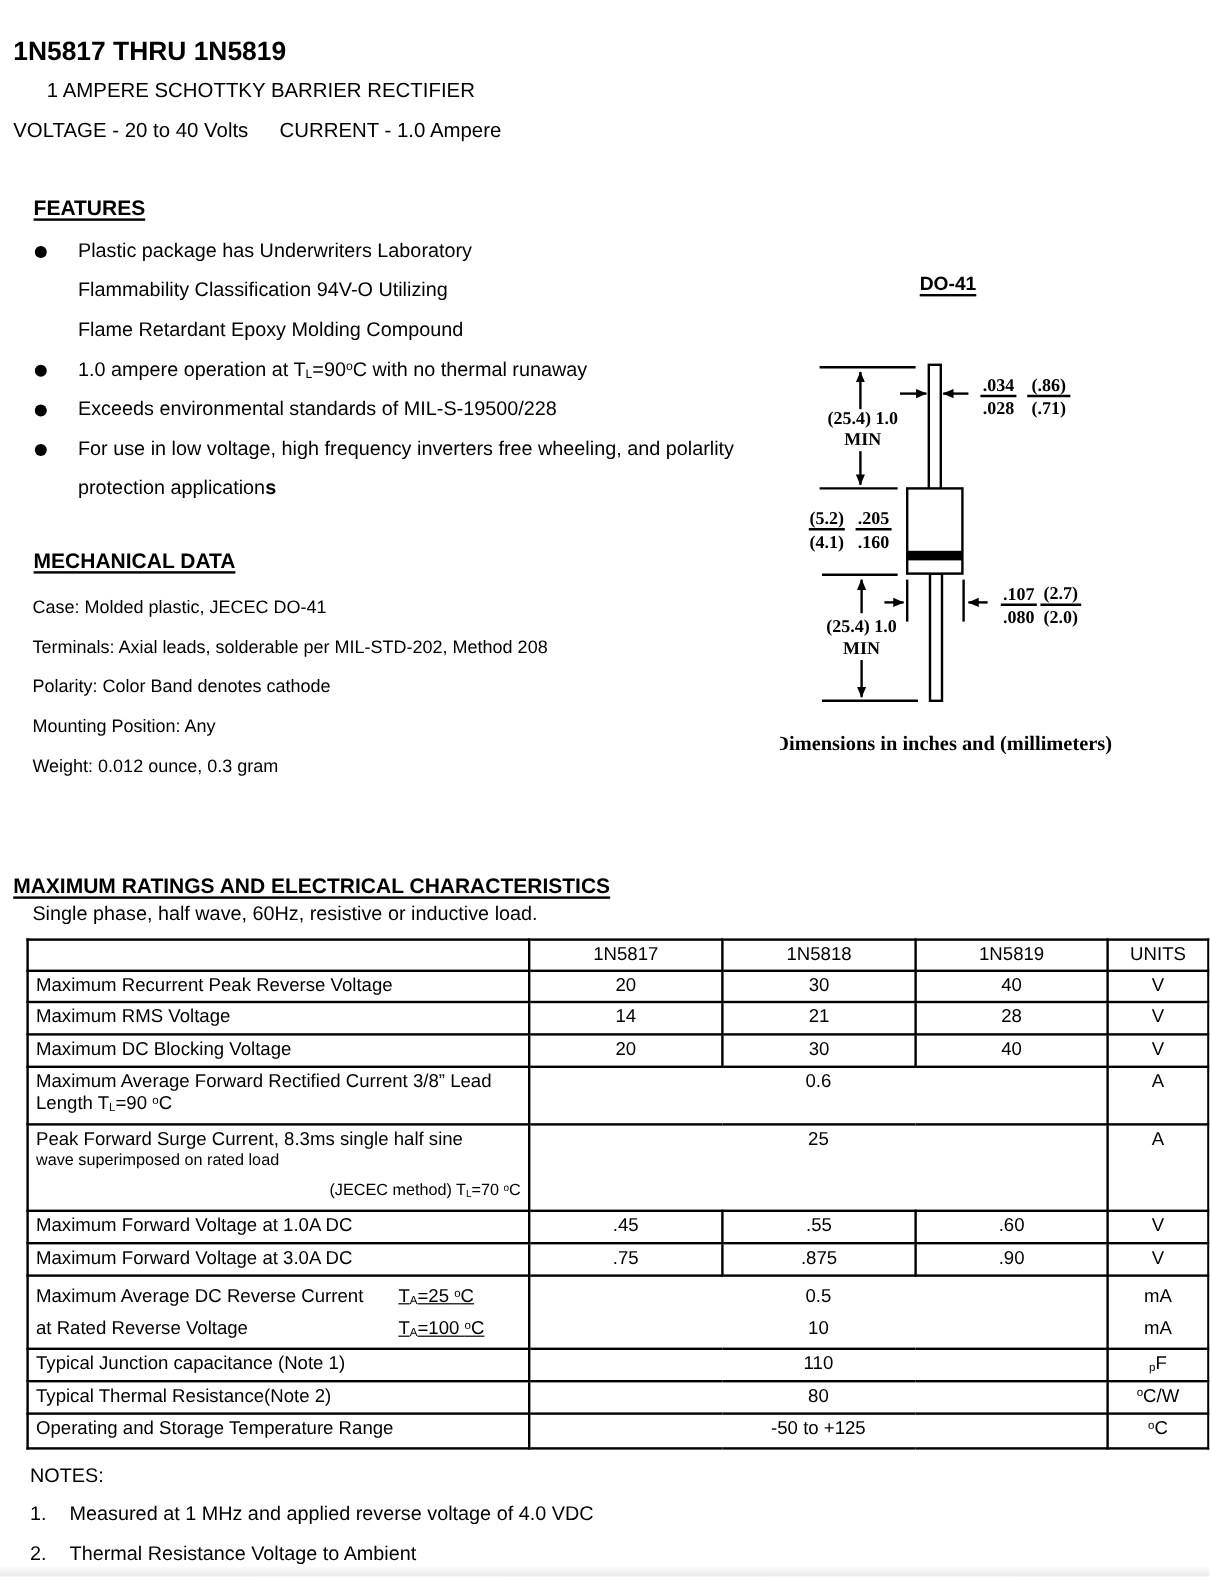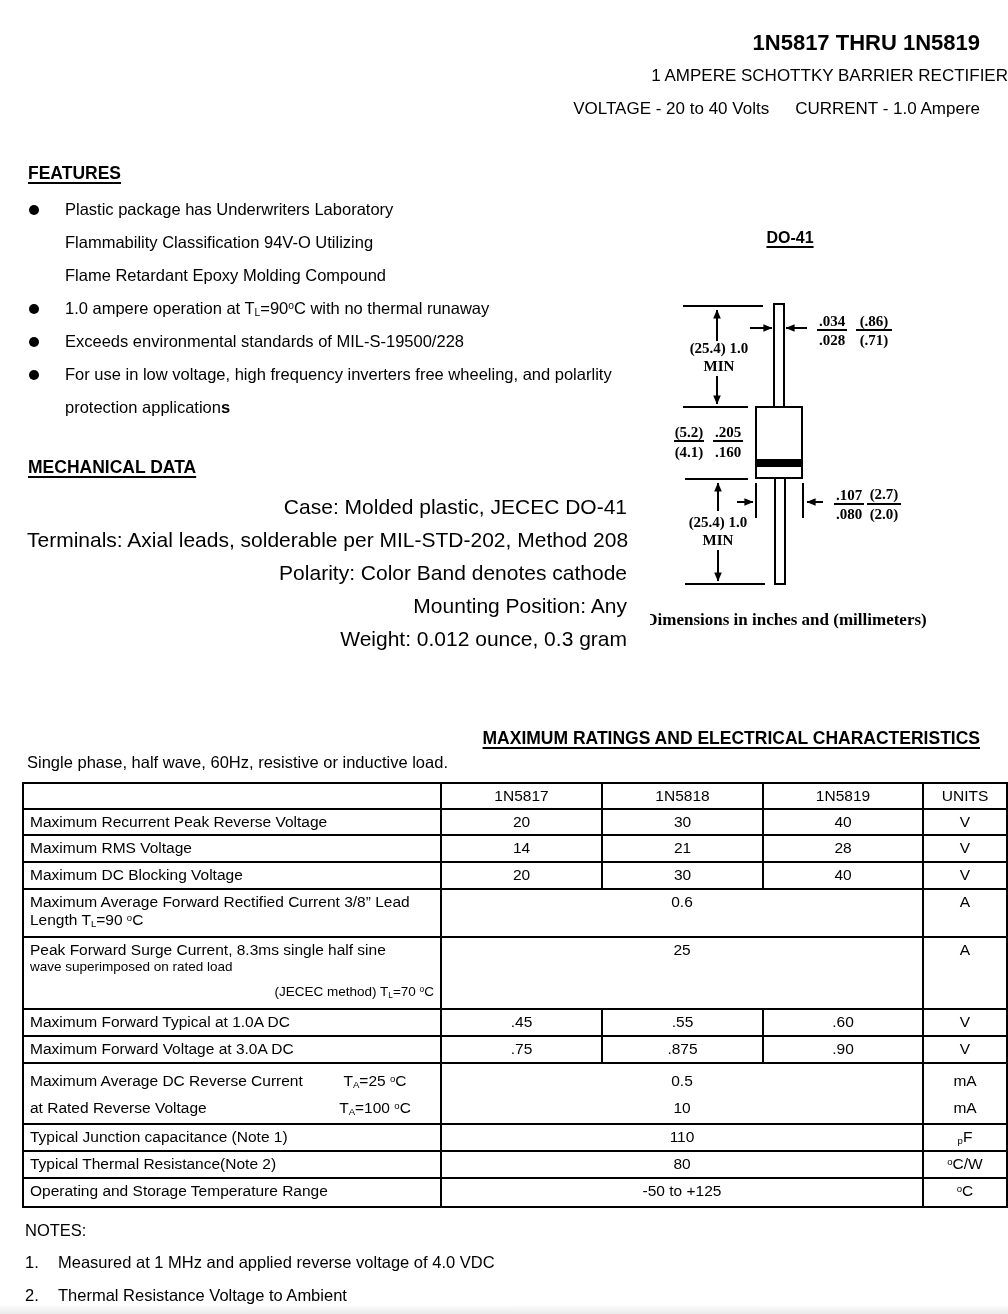--- a/index.html
+++ b/index.html
@@ -1,38 +1,38 @@
 <!DOCTYPE html>
 <html><head>
 <meta charset="utf-8">
 <style>
   html,body { margin:0; padding:0; background:#ffffff; }
   .page {
     position:relative; width:1008px; height:1314px; background:#ffffff;
     font-family:"Liberation Sans", sans-serif; color:#000; overflow:hidden;
   }
   .abs { position:absolute; }
-  .ctr { left:0; width:980px; text-align:right; }
+  .ctr { left:0; width:980px; text-align:left;padding-left:11px; }
   .title { font-size:22px; font-weight:bold; }
   .subtitle { font-size:17px; }
   .voltline { font-size:17px; }
   .voltline .gap { display:inline-block; width:26px; }
   .section-head {
     font-size:17.5px; font-weight:bold;
     text-decoration:underline; text-decoration-thickness:2px; text-underline-offset:3px;
   }
   .bodytext { font-size:16.5px; }
   .features { left:27px; top:193px; width:600px; font-size:16.5px; }
   .feat-item { position:relative; padding-left:38px; }
   .fline { height:33px; line-height:33px; white-space:nowrap; }
   .bullet {
     position:absolute; left:2px; top:12px; width:10px; height:10px;
     background:#000; border-radius:50%;
   }
-  .mech { left:27px; top:490px; width:600px; font-size:21px;text-align:right; }
+  .mech { left:27px; top:490px; width:600px; font-size:15px; }
   .mline { height:33px; line-height:33px; white-space:nowrap; }
   sup { font-size:0.62em; vertical-align:0.45em; line-height:0; }
   sub { font-size:0.62em; vertical-align:-0.18em; line-height:0; }
   b { font-weight:bold; }
 
   
   table.ratings {
     border-collapse:collapse; table-layout:fixed; width:984px;
     font-size:15.5px;
   }
@@ -41,21 +41,21 @@
     font-weight:normal; overflow:hidden;
   }
   td.lbl { text-align:left; padding-left:7px; }
   td.val, th.dev, td.unit { text-align:center; }
   tr.h26 { height:26px; } tr.h27 { height:27px; } tr.h48 { height:48px; }
   tr.h72 { height:72px; } tr.h55 { height:55px; } tr.h29 { height:29px; }
   .small { font-size:13.5px; }
   .gap-top { margin-top:10px;text-align:right; }
   .split { display:flex; line-height:27px; }
   .split .left { flex:1; }
-  .split .cond { width:86px; text-align:center; margin-right:16px; }
+  .split .cond { width:86px; text-align:left; margin-right:16px;text-decoration:underline; }
   .dline { line-height:27px; }
 
   .notes-head { font-size:16.5px; }
   .note-line { font-size:16.5px; }
   .note-num { display:inline-block; width:33px; }
 
   .do41-label {
     left:740px; top:229px; width:100px; text-align:center;
     font-size:16px; font-weight:bold;
     text-decoration:underline; text-decoration-thickness:2px; text-underline-offset:3px;
@@ -224,21 +224,21 @@
       <tr class="h72">
         <td class="lbl">
           <div>Peak Forward Surge Current, 8.3ms single half sine</div>
           <div class="small">wave superimposed on rated load</div>
           <div class="small gap-top"><span>(JECEC method) T</span><sub>L</sub><span>=70 </span><sup>o</sup><span>C</span></div>
         </td>
         <td class="val" colspan="3">25</td>
         <td class="unit">A</td>
       </tr>
       <tr class="h27">
-        <td class="lbl">Maximum Forward Typical at 1.0A DC</td>
+        <td class="lbl">Maximum Forward Voltage at 1.0A DC</td>
         <td class="val">.45</td>
         <td class="val">.55</td>
         <td class="val">.60</td>
         <td class="unit">V</td>
       </tr>
       <tr class="h27">
         <td class="lbl">Maximum Forward Voltage at 3.0A DC</td>
         <td class="val">.75</td>
         <td class="val">.875</td>
         <td class="val">.90</td>

